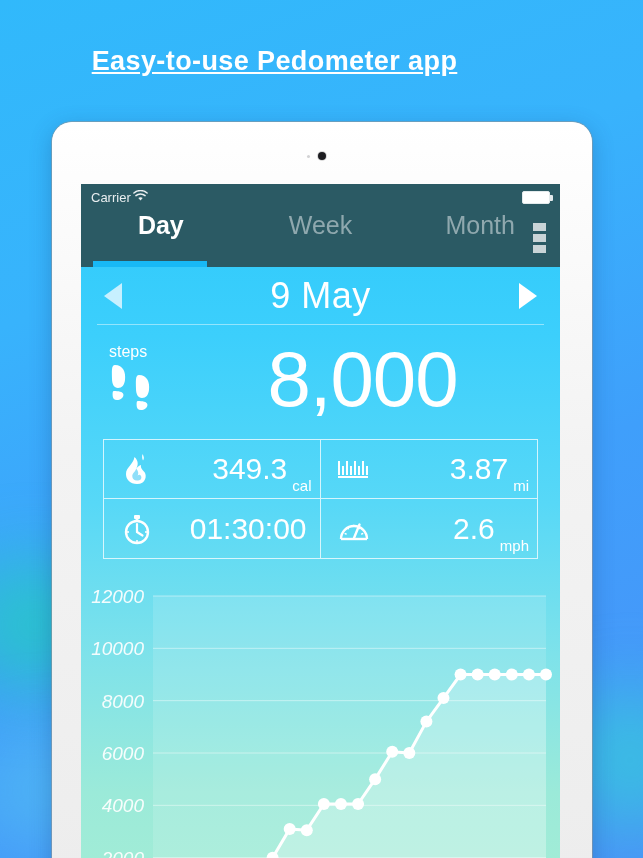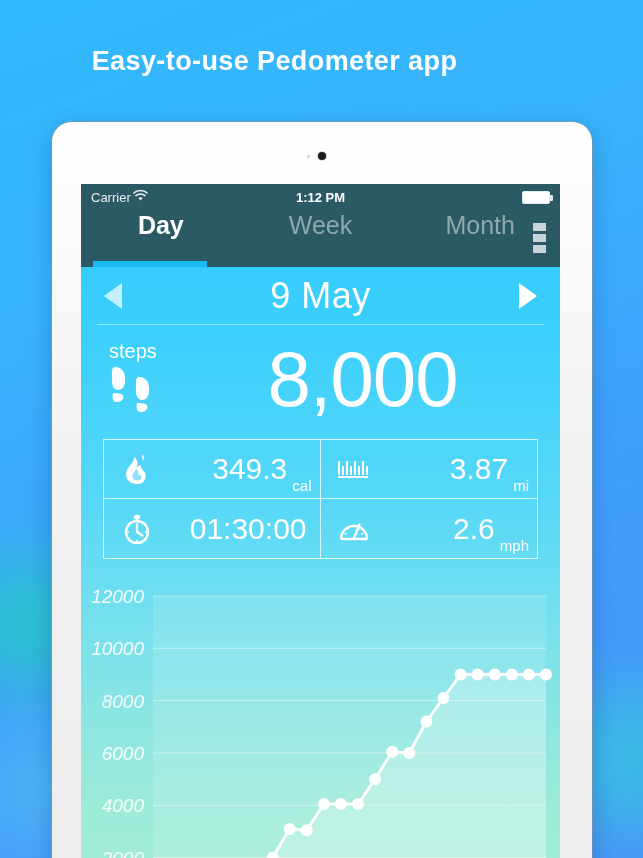--- a/index.html
+++ b/index.html
@@ -11,21 +11,21 @@
   }
   
   .bg-blob{ position:absolute; border-radius:50%; filter:blur(38px); opacity:.55; pointer-events:none;}
   .blob-a{ left:-40px; top:560px; width:150px; height:130px; background:#19e0a8;}
   .blob-b{ left:560px; top:690px; width:140px; height:140px; background:#2fe0cf;}
   .blob-c{ left:-30px; top:730px; width:160px; height:120px; background:#58c8f0;}
 
   
   .headline{
     position:absolute; top:46px; left:0; width:549px; text-align:center;
-    color:#ffffff; font-size:27px; font-weight:bold; letter-spacing:.4px;
+    color:#ffffff; font-size:27px; font-weight:bold; letter-spacing:.4px;text-decoration:underline;
   }
 
   
   .tablet{
     position:absolute; left:52px; top:122px; width:540px; height:820px;
     background:#f4f4f4;
     border-radius:20px 20px 0 0;
     box-shadow:0 0 0 1px rgba(150,150,150,.55), 0 6px 22px rgba(20,60,120,.30);
     overflow:hidden;
   }
@@ -67,21 +67,21 @@
   .datebar{ height:58px; position:relative; display:flex; align-items:center; justify-content:center; }
   .date-text{ color:#ffffff; font-size:36px; letter-spacing:.5px; }
   .arrow{ position:absolute; top:50%; margin-top:-13px; width:0;height:0; }
   .arrow.left{ left:23px; border-top:13px solid transparent; border-bottom:13px solid transparent; border-right:18px solid #c7f0ff;}
   .arrow.right{ right:23px; border-top:13px solid transparent; border-bottom:13px solid transparent; border-left:18px solid #ffffff;}
   .date-sep{ position:absolute; left:16px; right:16px; bottom:0; height:1px; background:rgba(255,255,255,.45);}
 
   
   .steps-row{ height:108px; display:flex; align-items:center; padding:0 22px; }
   .steps-left{ width:90px; }
-  .steps-label{ color:#ffffff; font-size:20px; margin-left:6px; }
+  .steps-label{ color:#ffffff; font-size:16px; margin-left:6px; }
   .feet{ position:relative; width:60px; height:55px; margin-left:4px; }
   .steps-count{ flex:1; text-align:center; color:#ffffff; font-size:78px; line-height:78px; letter-spacing:-1px; font-weight:300; padding-right:6px;}
 
   
   .stats{
     margin:6px 22px 0 22px; border:1px solid rgba(255,255,255,.75);
     display:grid; grid-template-columns:1fr 1fr; grid-template-rows:1fr 1fr; height:120px;
   }
   .cell{ display:flex; align-items:center; padding:0 8px 0 12px; }
   .cell:nth-child(1),.cell:nth-child(2){ border-bottom:1px solid rgba(255,255,255,.75); }
@@ -114,21 +114,20 @@
       <div class="sb-left">
         <span>Carrier</span>
         <span>
           <svg width="15" height="12" viewBox="0 0 15 12">
             <path d="M7.5 10.6 L5.3 8.0 A3.6 3.6 0 0 1 9.7 8.0 Z" fill="#e9eef0"></path>
             <path d="M2.9 5.6 A7 7 0 0 1 12.1 5.6" stroke="#e9eef0" stroke-width="1.5" fill="none" stroke-linecap="round"></path>
             <path d="M0.9 3.0 A10.2 10.2 0 0 1 14.1 3.0" stroke="#e9eef0" stroke-width="1.5" fill="none" stroke-linecap="round"></path>
           </svg>
         </span>
       </div>
-      <div class="sb-time">1:12 PM</div>
       <div class="sb-right">
         <span class="battery"></span>
       </div>
     </div>
 
     <div class="tabbar">
       <div class="tab active">Day</div>
       <div class="tab">Week</div>
       <div class="tab">Month</div>
       <div class="tab-indicator"></div>

